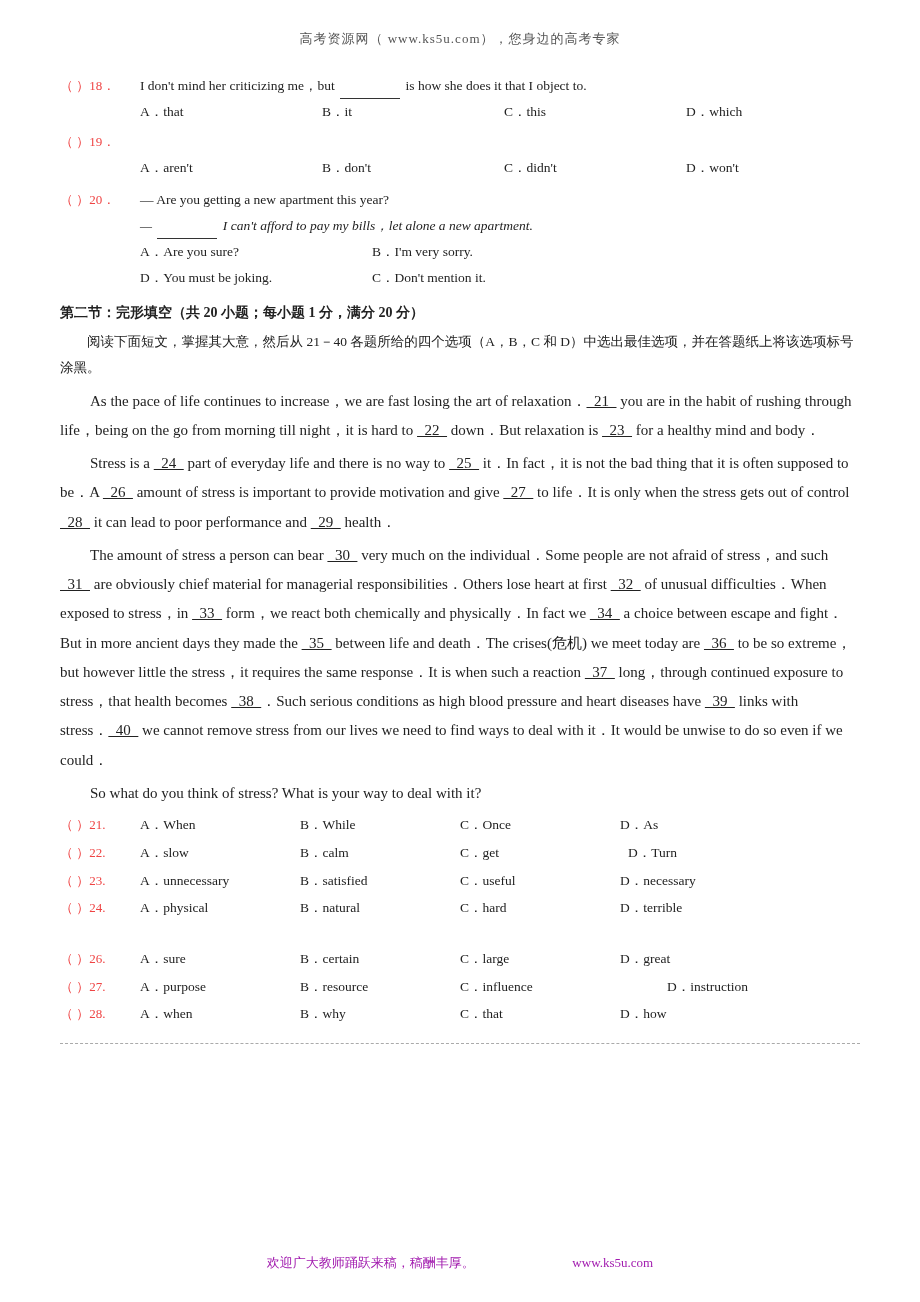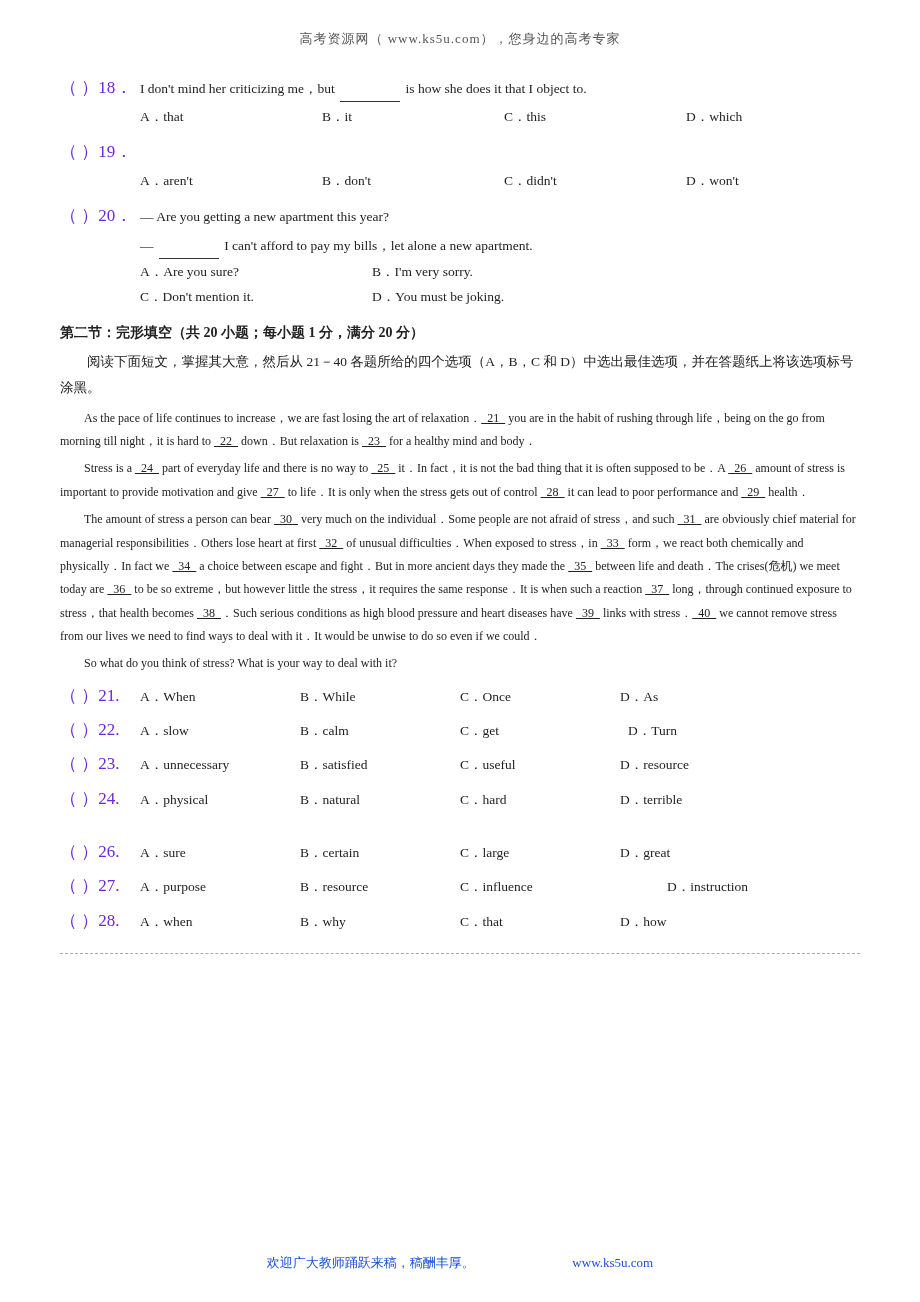--- a/index.html
+++ b/index.html
@@ -30,22 +30,22 @@
       margin-bottom: 6px;
       line-height: 1.9;
     }
     .q-line {
       display: flex;
       align-items: baseline;
       line-height: 1.9;
     }
     .q-num {
       min-width: 80px;
-      color: #6d28d9;
-      font-size: 17px;
+      color: #ef4444;
+      font-size: 13px;
     }
     .q-text {
       flex: 1;
       font-size: 13.5px;
       line-height: 1.9;
     }
     .blank {
       display: inline-block;
       border-bottom: 1px solid #333;
       min-width: 60px;
@@ -69,32 +69,32 @@
       margin: 10px 0 4px 0;
       line-height: 1.8;
     }
     .section-intro {
       text-indent: 2em;
       font-size: 13.5px;
       line-height: 1.9;
       margin-bottom: 6px;
     }
     .passage {
-      font-size: 12px;
+      font-size: 15px;
       line-height: 1.95;
       margin-bottom: 0;
     }
     .passage p {
       text-indent: 2em;
       margin-bottom: 4px;
     }
     .footer {
       text-align: center;
       font-size: 13px;
-      color: #1d4ed8;
+      color: #a21caf;
       position: absolute;
       bottom: 30px;
       left: 0;
       right: 0;
     }
   </style>
 </head>
 <body>
 
 <div class="page">
@@ -130,32 +130,32 @@
     </div>
   </div>
 
   <div class="question-block">
     <div class="q-line">
       <span class="q-num">（    ）20．</span>
       <span class="q-text">
         — Are you getting a new apartment this year?
       </span>
     </div>
-    <div class="q-line" style="padding-left:80px;">
+    <div class="q-line" style="padding-left:80px;font-style:italic;">
       <span class="q-text">
         — <span class="blank">&nbsp;&nbsp;&nbsp;&nbsp;&nbsp;&nbsp;&nbsp;&nbsp;</span> I can't afford to pay my bills，let alone a new apartment.
       </span>
     </div>
     <div class="options-row">
       <span class="option" style="min-width:220px;">A．Are you sure?</span>
       <span class="option" style="min-width:220px;">B．I'm very sorry.</span>
     </div>
     <div class="options-row">
+      <span class="option" style="min-width:220px;">D．You must be joking.</span>
       <span class="option" style="min-width:220px;">C．Don't mention it.</span>
-      <span class="option" style="min-width:220px;">D．You must be joking.</span>
     </div>
   </div>
 
   <div class="section-title">
     <span>第二节：完形填空（共 20 小题；每小题 1 分，满分 20 分）</span>
   </div>
 
   <div class="section-intro">
     <span>阅读下面短文，掌握其大意，然后从 21－40 各题所给的四个选项（A，B，C 和 D）中选出最佳选项，并在答题纸上将该选项标号涂黑。</span>
   </div>
@@ -191,21 +191,21 @@
       <span class="option" style="min-width:160px;">B．calm</span>
       <span class="option" style="min-width:160px;">C．get</span>
       <span class="option" style="min-width:160px;margin-left:8px;">D．Turn</span>
     </div>
 
     <div class="q-line" style="margin-bottom:2px;">
       <span class="q-num">（    ）23.</span>
       <span class="option" style="min-width:160px;">A．unnecessary</span>
       <span class="option" style="min-width:160px;">B．satisfied</span>
       <span class="option" style="min-width:160px;">C．useful</span>
-      <span class="option" style="min-width:160px;">D．resource</span>
+      <span class="option" style="min-width:160px;">D．necessary</span>
     </div>
 
     <div class="q-line" style="margin-bottom:2px;">
       <span class="q-num">（    ）24.</span>
       <span class="option" style="min-width:160px;">A．physical</span>
       <span class="option" style="min-width:160px;">B．natural</span>
       <span class="option" style="min-width:160px;">C．hard</span>
       <span class="option" style="min-width:160px;">D．terrible</span>
     </div>
 

